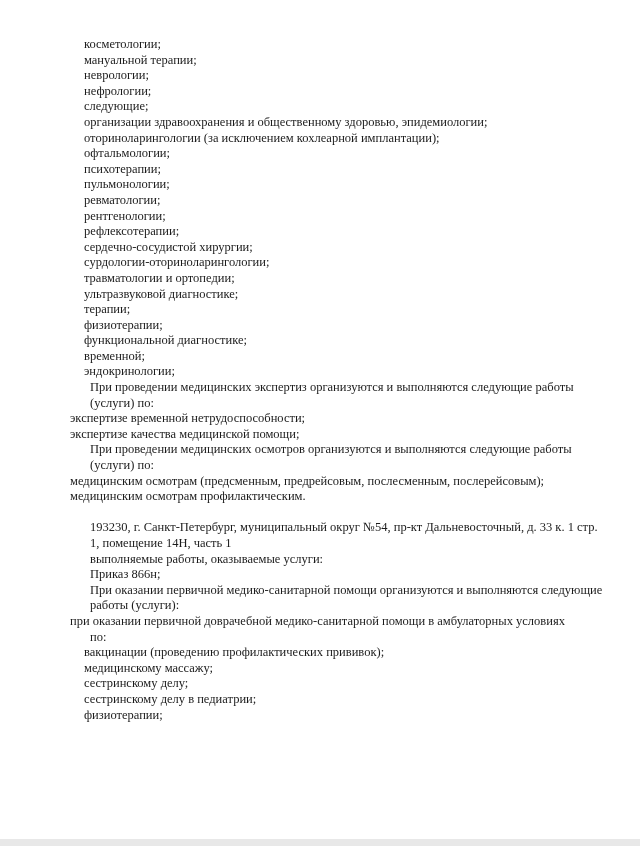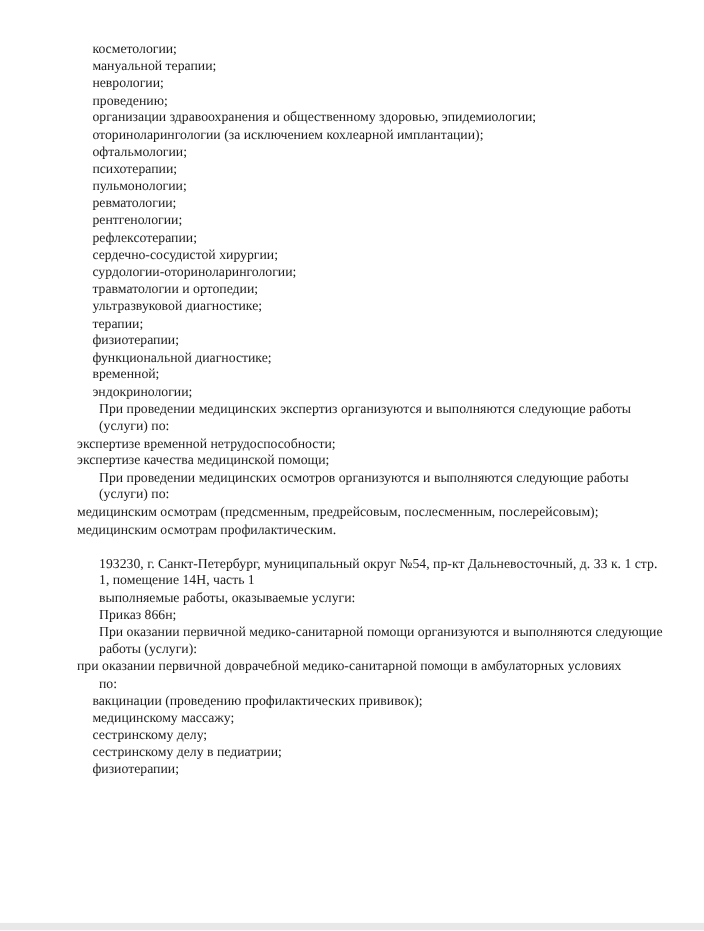--- a/index.html
+++ b/index.html
@@ -41,21 +41,22 @@
   }
 </style>
 </head>
 <body>
 
 <div class="page">
   <div class="doc">
       <div class="line indent-2">косметологии;</div>
       <div class="line indent-2">мануальной терапии;</div>
       <div class="line indent-2">неврологии;</div>
-      <div class="line indent-2">проведению;</div>
+      <div class="line indent-2">нефрологии;</div>
+      <div class="line indent-2">следующие;</div>
       <div class="line indent-2">организации здравоохранения и общественному здоровью, эпидемиологии;</div>
       <div class="line indent-2">оториноларингологии (за исключением кохлеарной имплантации);</div>
       <div class="line indent-2">офтальмологии;</div>
       <div class="line indent-2">психотерапии;</div>
       <div class="line indent-2">пульмонологии;</div>
       <div class="line indent-2">ревматологии;</div>
       <div class="line indent-2">рентгенологии;</div>
       <div class="line indent-2">рефлексотерапии;</div>
       <div class="line indent-2">сердечно-сосудистой хирургии;</div>
       <div class="line indent-2">сурдологии-оториноларингологии;</div>

